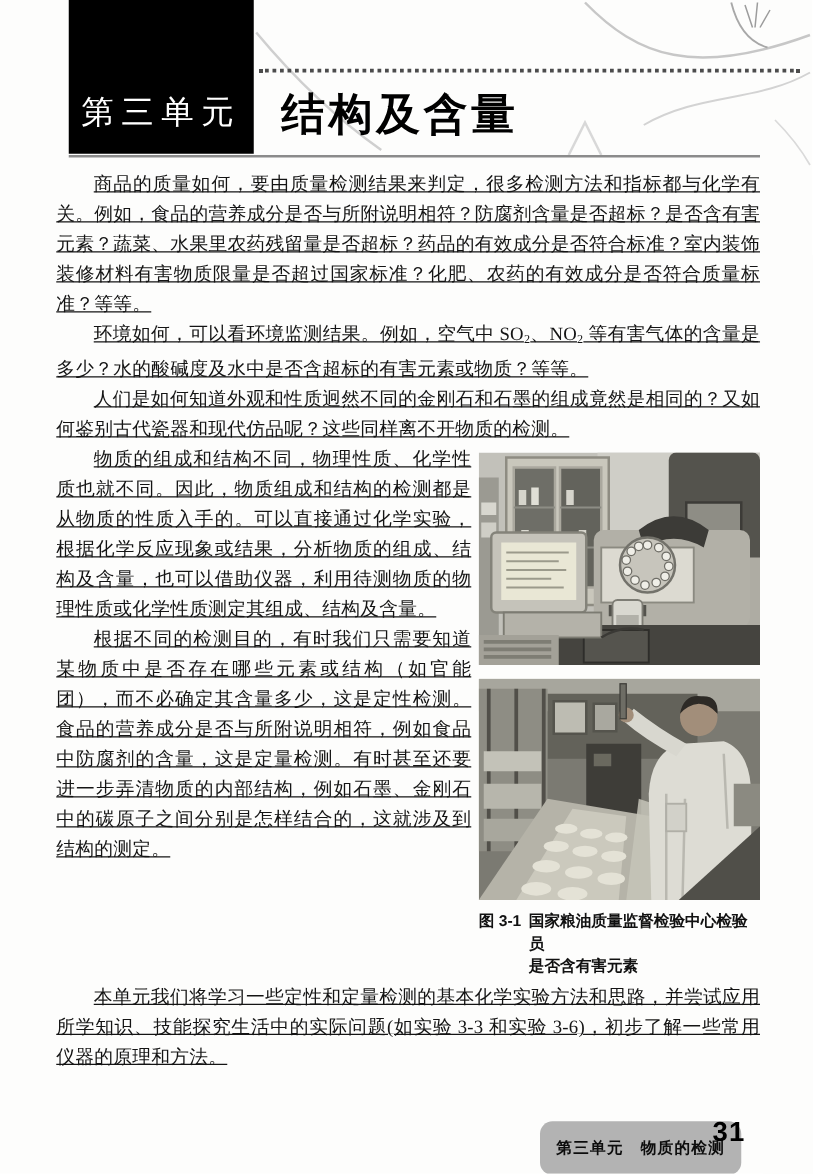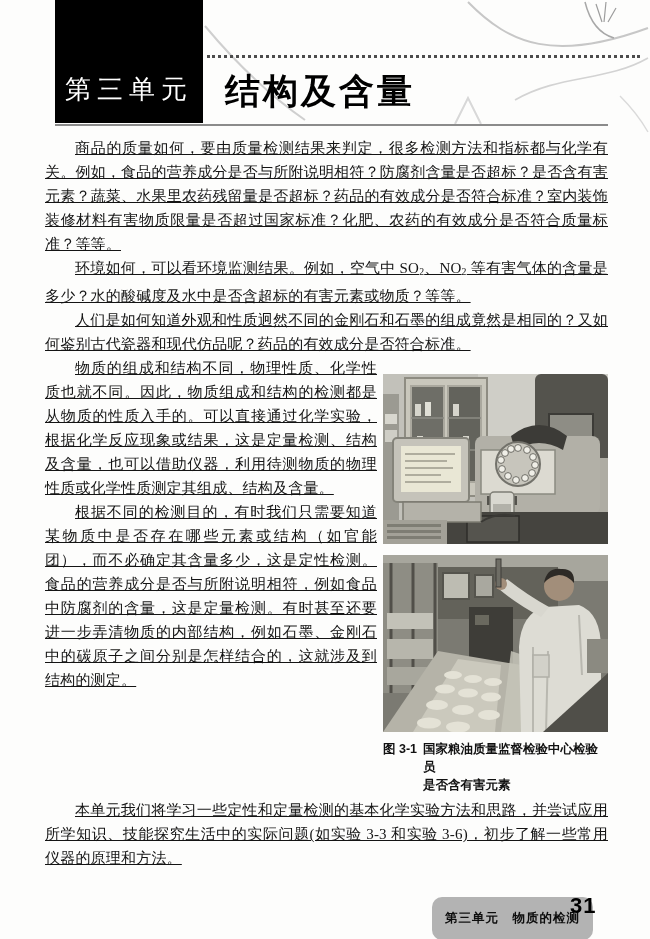--- a/index.html
+++ b/index.html
@@ -91,23 +91,23 @@
     <h1 class="page-title">结构及含量</h1>
     <div class="header-rule"></div>
   </div>
 
   <div class="body-text">
 
     <p class="para">商品的质量如何，要由质量检测结果来判定，很多检测方法和指标都与化学有关。例如，食品的营养成分是否与所附说明相符？防腐剂含量是否超标？是否含有害元素？蔬菜、水果里农药残留量是否超标？药品的有效成分是否符合标准？室内装饰装修材料有害物质限量是否超过国家标准？化肥、农药的有效成分是否符合质量标准？等等。</p>
 
     <p class="para"><span>环境如何，可以看环境监测结果。例如，空气中 SO</span><sub>2</sub><span>、NO</span><sub>2</sub><span> 等有害气体的含量是多少？水的酸碱度及水中是否含超标的有害元素或物质？等等。</span></p>
 
-    <p class="para">人们是如何知道外观和性质迥然不同的金刚石和石墨的组成竟然是相同的？又如何鉴别古代瓷器和现代仿品呢？药品的有效成分是否符合标准。</p>
-
-    <figure class="figure" style="margin-top:18px;margin-bottom:4px;">
+    <p class="para">人们是如何知道外观和性质迥然不同的金刚石和石墨的组成竟然是相同的？又如何鉴别古代瓷器和现代仿品呢？这些同样离不开物质的检测。</p>
+
+    <figure class="figure" style="margin-top:6px;margin-bottom:4px;">
       <span class="photo">
         <svg width="225" height="170" viewBox="0 0 225 170">
           <rect x="0" y="0" width="225" height="170" fill="#c2c1ba"></rect>
           <rect x="95" y="0" width="130" height="62" fill="#cfceC7"></rect>
           <rect x="0" y="20" width="16" height="150" fill="#9b9a92"></rect>
           <rect x="2" y="40" width="12" height="10" fill="#d8d7cf"></rect>
           <rect x="2" y="56" width="12" height="12" fill="#cfcec6"></rect>
 
           <rect x="22" y="4" width="82" height="118" fill="#c9c7bc" stroke="#8e8c82" stroke-width="2"></rect>
           <rect x="28" y="12" width="33" height="96" fill="#6e6e67" stroke="#aaa89e" stroke-width="2"></rect>
@@ -226,21 +226,21 @@
       </span>
       <figcaption class="caption">
         <span class="cap-label">图 3-1</span>
         <span class="cap-lines">
           <span>国家粮油质量监督检验中心检验员</span>
           <span>是否含有害元素</span>
         </span>
       </figcaption>
     </figure>
 
-    <p class="para">物质的组成和结构不同，物理性质、化学性质也就不同。因此，物质组成和结构的检测都是从物质的性质入手的。可以直接通过化学实验，根据化学反应现象或结果，这是定量检测、结构及含量，也可以借助仪器，利用待测物质的物理性质或化学性质测定其组成、结构及含量。</p>
+    <p class="para">物质的组成和结构不同，物理性质、化学性质也就不同。因此，物质组成和结构的检测都是从物质的性质入手的。可以直接通过化学实验，根据化学反应现象或结果，分析物质的组成、结构及含量，也可以借助仪器，利用待测物质的物理性质或化学性质测定其组成、结构及含量。</p>
     <p class="para">根据不同的检测目的，有时我们只需要知道某物质中是否存在哪些元素或结构（如官能团），而不必确定其含量多少，这是定性检测。食品的营养成分是否与所附说明相符，例如食品中防腐剂的含量，这是定量检测。有时甚至还要进一步弄清物质的内部结构，例如石墨、金刚石中的碳原子之间分别是怎样结合的，这就涉及到结构的测定。</p>
     <p class="para clear">本单元我们将学习一些定性和定量检测的基本化学实验方法和思路，并尝试应用所学知识、技能探究生活中的实际问题(如实验 3-3 和实验 3-6)，初步了解一些常用仪器的原理和方法。</p>
   </div>
 
   <div class="footer-pill">
     <span>第三单元　物质的检测</span>
   </div>
   <div class="page-number">31</div>
 
 </div>

